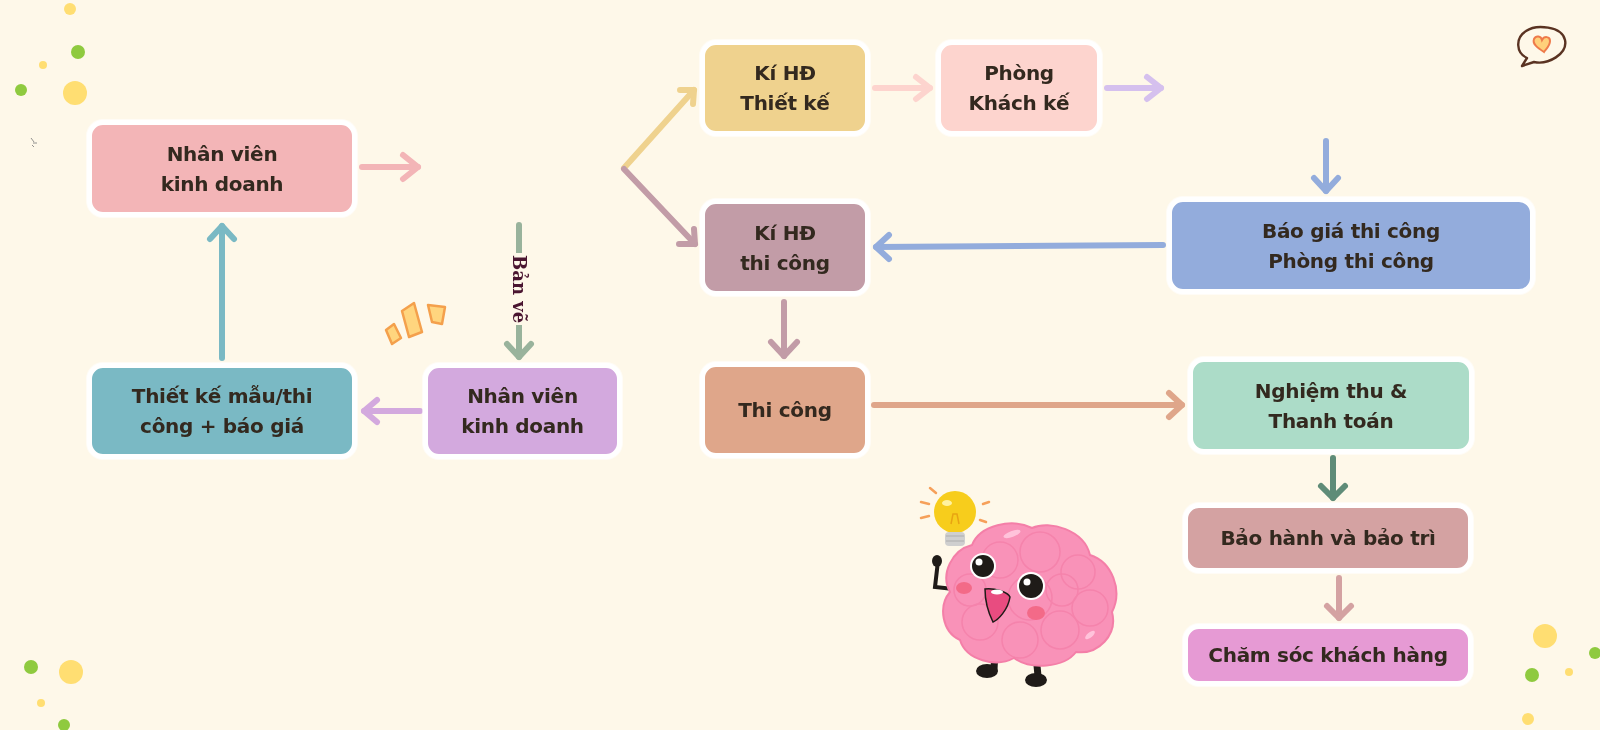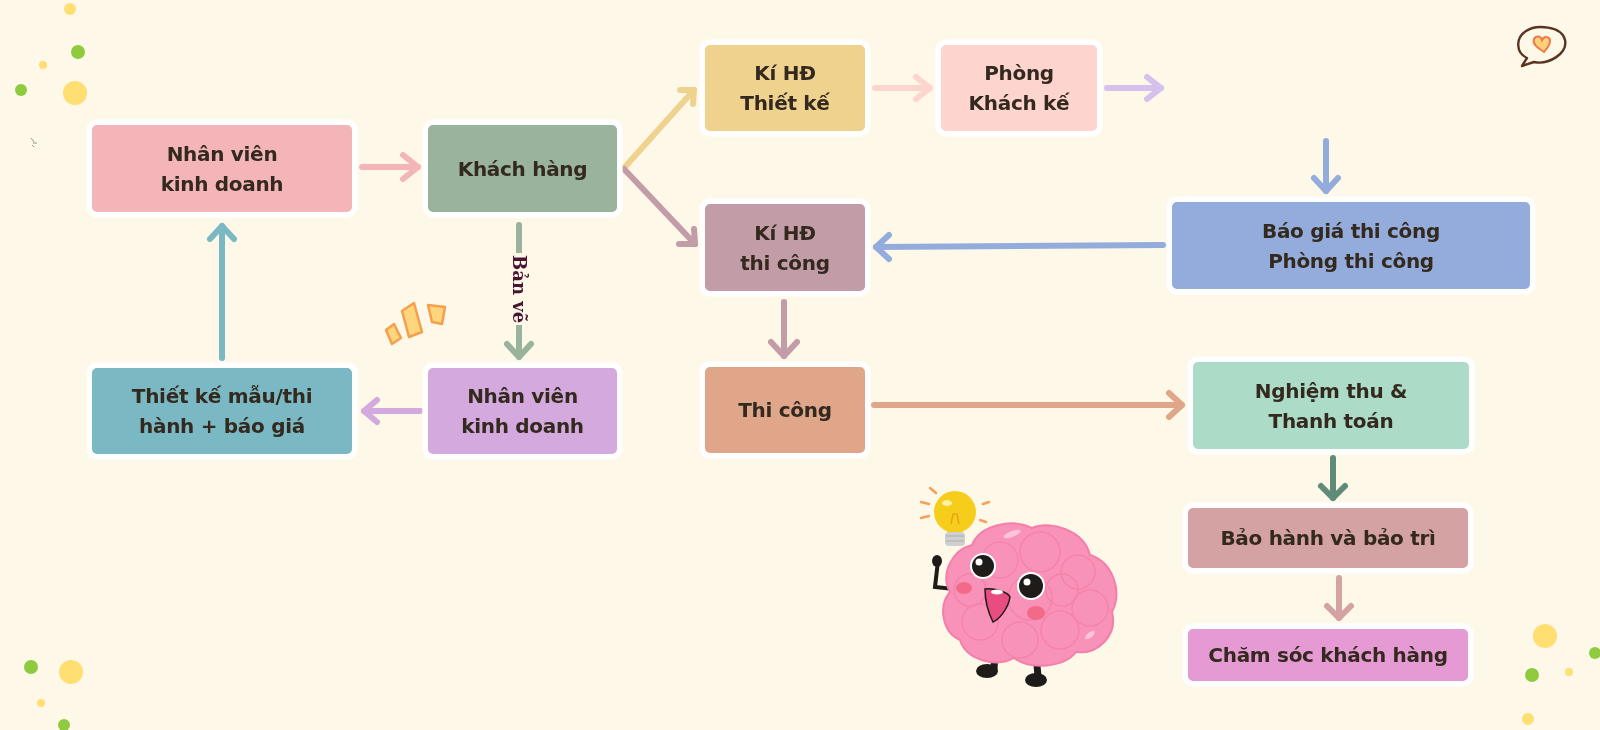--- a/index.html
+++ b/index.html
@@ -5,21 +5,21 @@
     html, body { margin:0; padding:0; }
     body {
       width:1600px; height:730px; overflow:hidden;
       background:#fef8e9;
       font-family:"DejaVu Sans", sans-serif;
       position:relative;
     }
     .canvas { position:absolute; left:0; top:0; width:1600px; height:730px; }
     .node {
       position:absolute; box-sizing:border-box;
-      border:5px solid #ffffff; border-radius:10px;
+      border:5px solid #ffffff; border-radius:16px;
       display:flex; align-items:center; justify-content:center;
       text-align:center; color:#33291f;
       font-weight:bold; font-size:20px; line-height:30px;
       box-shadow:0 0 0 1px rgba(255,255,255,0.6);
     }
     .node span { display:block; white-space:pre-line; letter-spacing:-0.3px; }
     svg.layer { position:absolute; left:0; top:0; width:1600px; height:730px; }
     .edge-label {
       position:absolute; font-family:"DejaVu Serif", serif; font-weight:bold;
       font-size:18px; color:#4a1530; writing-mode:vertical-rl;
@@ -146,23 +146,20 @@
     </g>
   </svg>
 
   <div class="edge-label" style="left:509px; top:253px;">Bản vẽ</div>
 
   <div class="node" style="left:87px; top:120px; width:270px; height:97px; background:#f3b5b7;">
     <span>Nhân viên
 kinh doanh</span>
   </div>
 
-  <div class="node" style="left:423px; top:120px; width:199px; height:97px; background:#99b39c;">
-    <span>Khách hàng</span>
-  </div>
 
   <div class="node" style="left:700px; top:40px; width:170px; height:96px; background:#efd28e;">
     <span>Kí HĐ
 Thiết kế</span>
   </div>
 
   <div class="node" style="left:936px; top:40px; width:166px; height:96px; background:#fdd4ce;">
     <span>Phòng
 Khách kế</span>
   </div>
@@ -195,21 +192,21 @@
     <span>Chăm sóc khách hàng</span>
   </div>
 
   <div class="node" style="left:423px; top:363px; width:199px; height:96px; background:#d3a9de;">
     <span>Nhân viên
 kinh doanh</span>
   </div>
 
   <div class="node" style="left:87px; top:363px; width:270px; height:96px; background:#7ab9c4;">
     <span>Thiết kế mẫu/thi
-hành + báo giá</span>
+công + báo giá</span>
   </div>
 
   <svg class="layer">
     <g>
       <g stroke="#f6a05a" stroke-width="2.5" stroke-linecap="round">
         <line x1="930" y1="488" x2="936" y2="493"></line>
         <line x1="921" y1="502" x2="929" y2="504"></line>
         <line x1="921" y1="518" x2="929" y2="516"></line>
         <line x1="983" y1="504" x2="989" y2="502"></line>
         <line x1="980" y1="520" x2="986" y2="522"></line>

